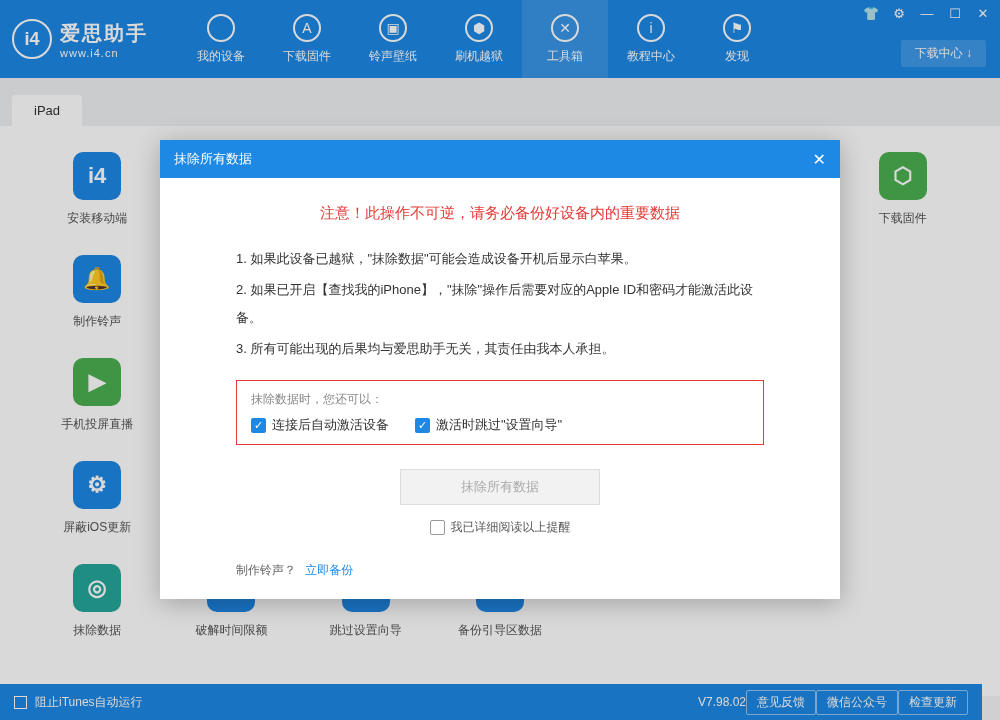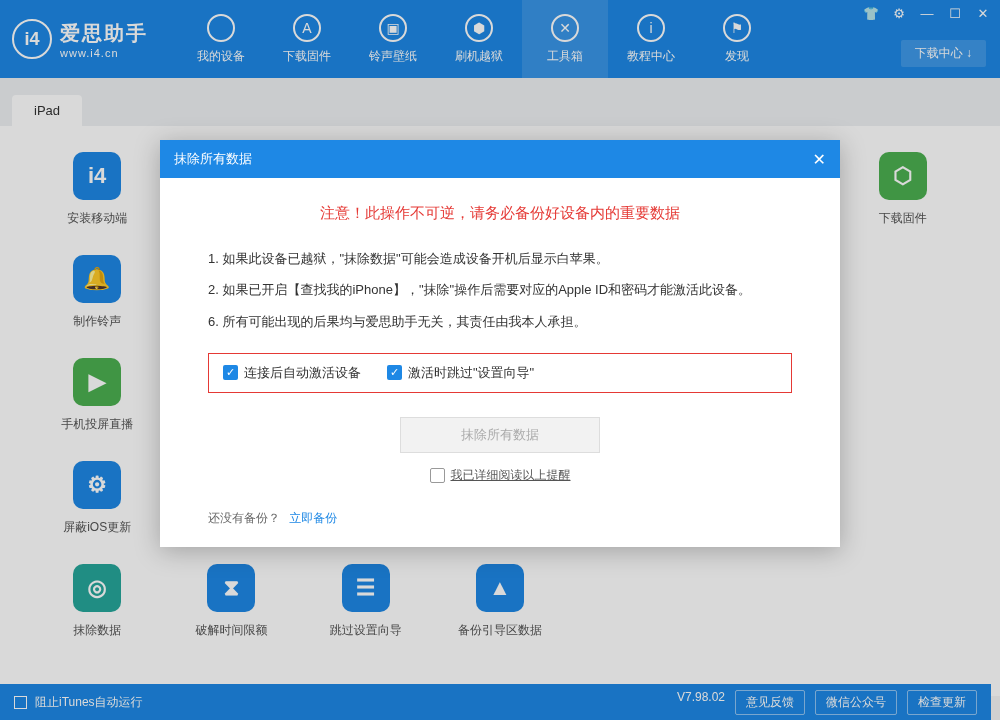--- a/index.html
+++ b/index.html
@@ -23,42 +23,42 @@
 
 .tabs { background: #eef0f2; height: 48px; display: flex; align-items: flex-end; padding-left: 12px; }
 .tab { background: #fff; padding: 8px 22px; font-size: 13px; color: #333; border-radius: 4px 4px 0 0; cursor: pointer; }
 
 .content { background: #fff; height: 570px; padding: 26px 40px; position: relative; }
 .grid { display: grid; grid-template-columns: repeat(7, 1fr); gap: 28px 20px; }
 .tool { display: flex; flex-direction: column; align-items: center; gap: 10px; cursor: pointer; }
 .tool-icon { width: 48px; height: 48px; border-radius: 10px; display: flex; align-items: center; justify-content: center; color: #fff; font-size: 22px; font-weight: bold; }
 .tool-label { font-size: 12px; color: #555; text-align: center; }
 
-.footer { position: absolute; bottom: 0; left: 0; right: 9px; height: 36px; background: #1e88e5; display: flex; align-items: center; padding: 0 14px; color: #fff; font-size: 12px; justify-content: space-between; }
+.footer { position: absolute; bottom: 0; left: 0; right: 18px; height: 36px; background: #1e88e5; display: flex; align-items: center; padding: 0 14px; color: #fff; font-size: 12px; justify-content: space-between; }
 .footer-left { display: flex; align-items: center; gap: 8px; }
 .footer-cb { width: 13px; height: 13px; border: 1px solid #fff; }
-.footer-right { display: flex; align-items: flex-start; gap: 10px; }
+.footer-right { display: flex; align-items: center; }
 .footer-btn { border: 1px solid rgba(255,255,255,0.5); padding: 3px 10px; border-radius: 2px; cursor: pointer; }
 
 .overlay { position: absolute; inset: 0; background: rgba(0,0,0,0.15); display: flex; align-items: flex-start; justify-content: center; padding-top: 140px; }
 .dialog { width: 680px; background: #fff; box-shadow: 0 4px 24px rgba(0,0,0,0.25); }
 .dlg-header { background: #1e88e5; color: #fff; height: 38px; display: flex; align-items: center; justify-content: space-between; padding: 0 14px; font-size: 13px; }
 .dlg-close { cursor: pointer; font-size: 16px; }
-.dlg-body { padding: 26px 48px 20px; }
+.dlg-body { padding: 26px 76px 20px; }
 .warning { color: #e53935; text-align: center; font-size: 15px; margin-bottom: 22px; }
 .notes { font-size: 13px; color: #333; line-height: 2.1; margin-bottom: 18px; }
 .notes div { margin-bottom: 4px; }
 .option-box { border: 1px solid #e53935; padding: 10px 14px; margin-bottom: 24px; }
 .opt-title { font-size: 12px; color: #888; margin-bottom: 8px; }
 .opt-row { display: flex; gap: 26px; }
 .opt { display: flex; align-items: center; gap: 6px; font-size: 13px; color: #333; cursor: pointer; }
 .cb { width: 15px; height: 15px; background: #1e88e5; color: #fff; display: flex; align-items: center; justify-content: center; font-size: 11px; border-radius: 2px; }
 .cb-empty { width: 15px; height: 15px; border: 1px solid #999; border-radius: 2px; }
 .action-btn { display: block; margin: 0 auto 14px; width: 200px; height: 36px; background: #f2f2f2; border: 1px solid #ddd; color: #aaa; font-size: 13px; cursor: not-allowed; }
-.confirm-row { display: flex; align-items: center; justify-content: center; gap: 6px; font-size: 12px; color: #555; margin-bottom: 26px; text-decoration: underline; }
+.confirm-row { display: flex; align-items: center; justify-content: center; gap: 6px; font-size: 12px; color: #555; margin-bottom: 26px; }
 .backup-row { font-size: 12px; color: #666; }
 .backup-link { color: #1e88e5; cursor: pointer; margin-left: 6px; }
 
 .c-blue{background:#1e88e5}.c-green{background:#4caf50}.c-teal{background:#26a69a}
 </style>
 </head>
 <body>
 
 <div class="header">
   <div class="logo-block">
@@ -170,38 +170,39 @@
   <div class="dialog">
     <div class="dlg-header">
       <span>抹除所有数据</span>
       <span class="dlg-close">✕</span>
     </div>
     <div class="dlg-body">
       <div class="warning">注意！此操作不可逆，请务必备份好设备内的重要数据</div>
       <div class="notes">
         <div>1. 如果此设备已越狱，"抹除数据"可能会造成设备开机后显示白苹果。</div>
         <div>2. 如果已开启【查找我的iPhone】，"抹除"操作后需要对应的Apple ID和密码才能激活此设备。</div>
-        <div>6. 所有可能出现的后果均与爱思助手无关，其责任由我本人承担。</div>
+        <div>3. 所有可能出现的后果均与爱思助手无关，其责任由我本人承担。</div>
       </div>
       <div class="option-box">
+        <div class="opt-title">抹除数据时，您还可以：</div>
         <div class="opt-row">
           <label class="opt">
             <span class="cb">✓</span>
             <span>连接后自动激活设备</span>
           </label>
           <label class="opt">
             <span class="cb">✓</span>
             <span>激活时跳过"设置向导"</span>
           </label>
         </div>
       </div>
       <button class="action-btn">抹除所有数据</button>
       <div class="confirm-row">
         <span class="cb-empty"></span>
         <span>我已详细阅读以上提醒</span>
       </div>
       <div class="backup-row">
-        <span>还没有备份？</span>
+        <span>制作铃声？</span>
         <span class="backup-link">立即备份</span>
       </div>
     </div>
   </div>
 </div>
 
 </body></html>

